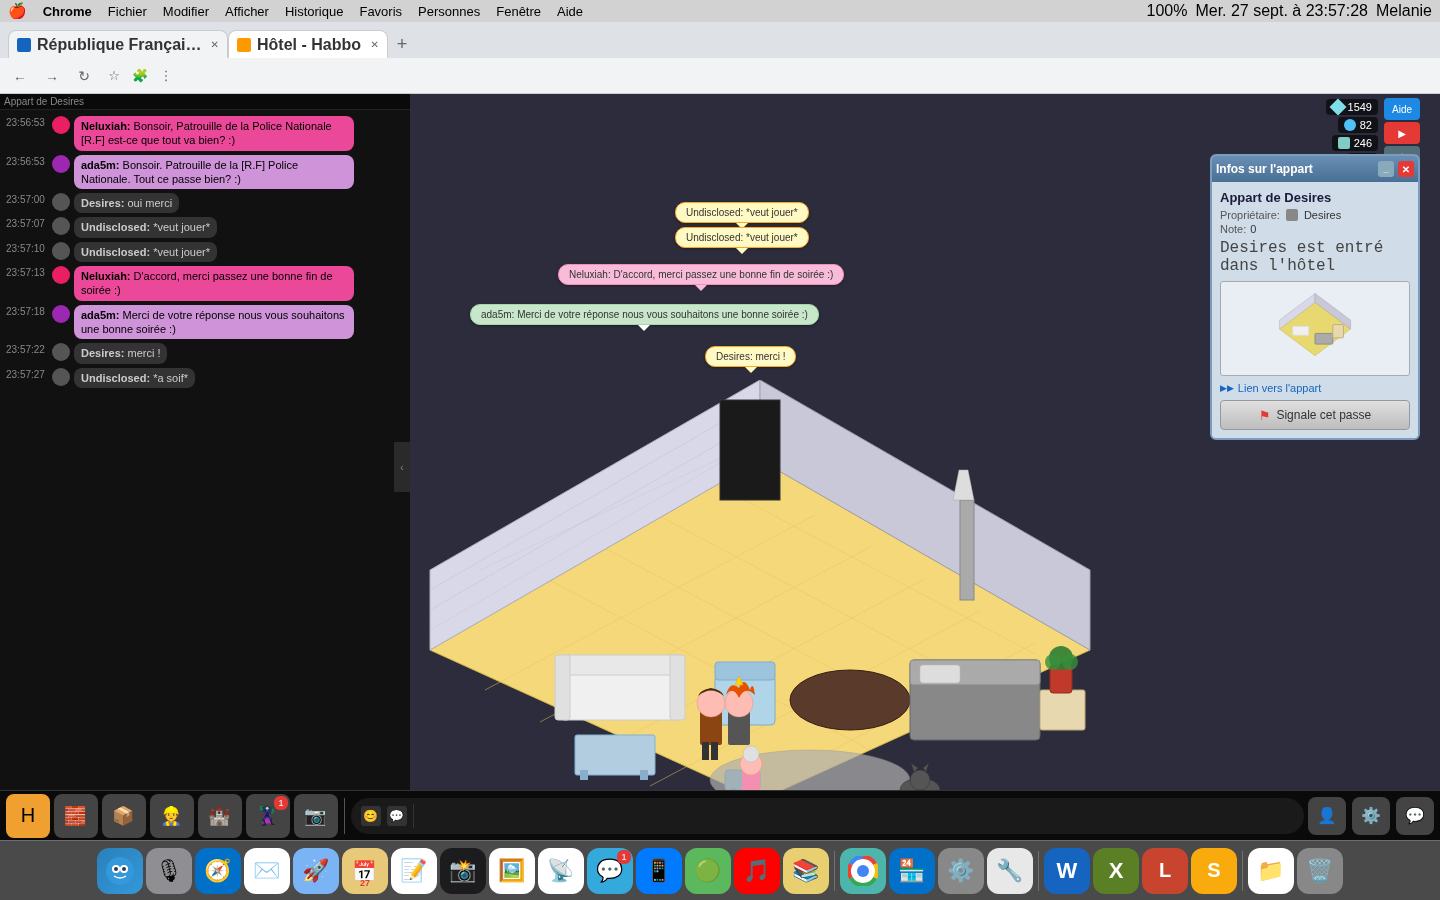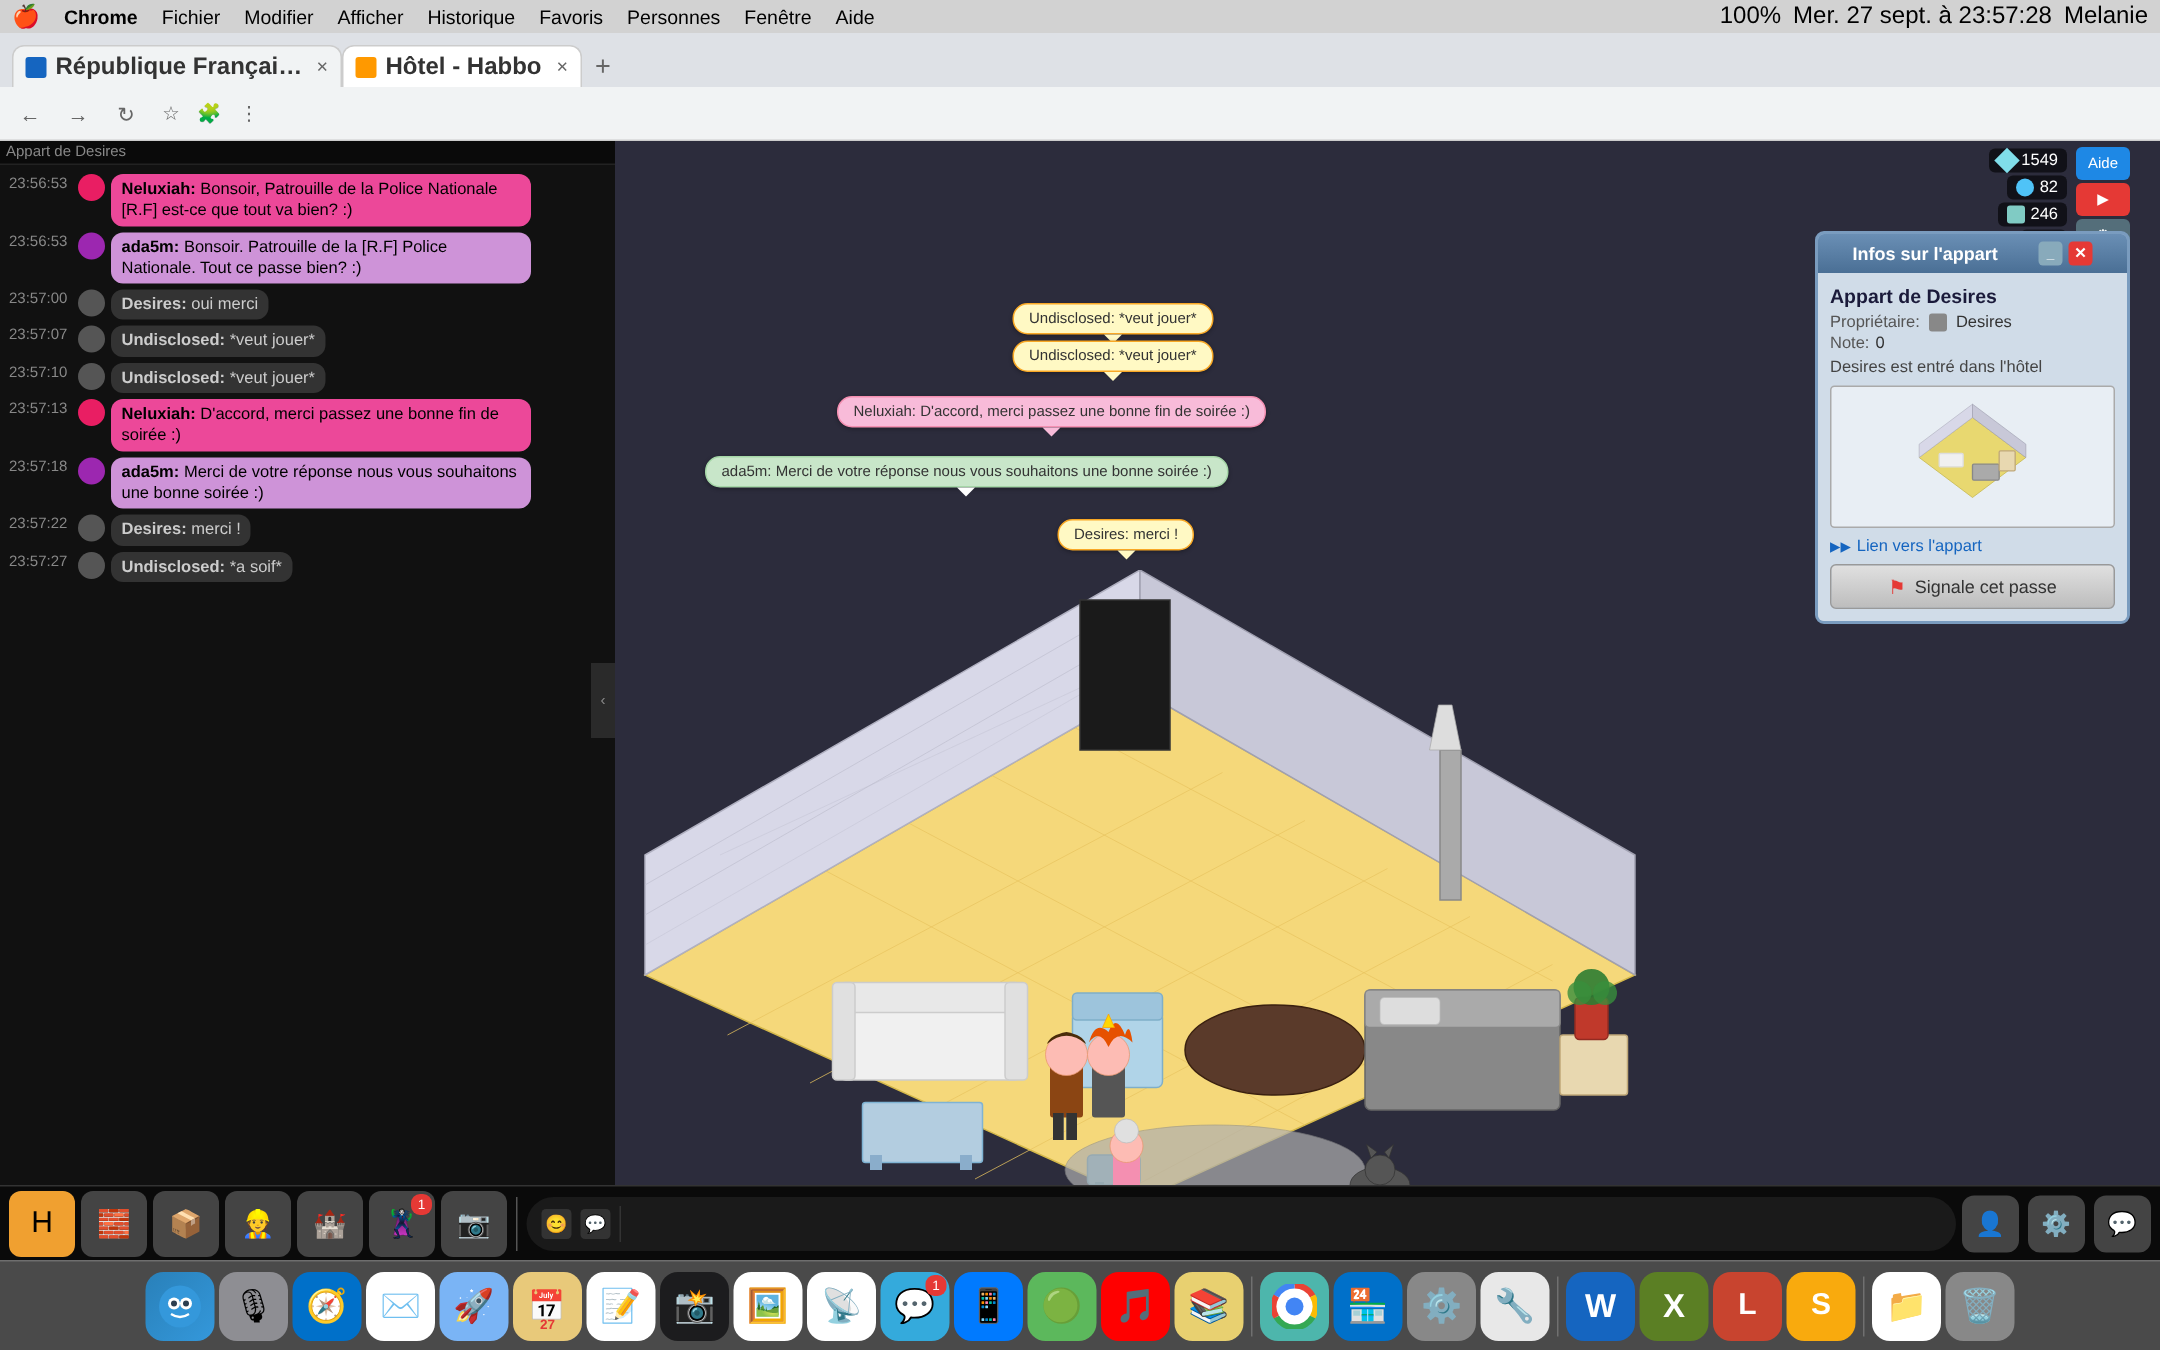--- a/index.html
+++ b/index.html
@@ -116,21 +116,21 @@
     .hud-btn.gray { background: #546e7a; }
 
     
     .info-panel {
       position: absolute; right: 20px; top: 60px; width: 210px;
       background: #b0c4de; border-radius: 6px; border: 2px solid #7a9cbf;
       overflow: hidden; z-index: 50;
     }
     .info-panel-header {
       background: linear-gradient(180deg, #6a8fb5 0%, #4a6f95 100%);
-      padding: 5px 23px; display: flex; align-items: center; justify-content: space-between;
+      padding: 5px 4px; display: flex; align-items: center; justify-content: space-between;
       color: #fff; font-size: 12px; font-weight: 700;
     }
     .info-panel-close {
       width: 16px; height: 16px; background: #e53935; border-radius: 3px;
       display: flex; align-items: center; justify-content: center; font-size: 10px; color: #fff; cursor: pointer;
     }
     .info-panel-body { padding: 8px; background: #d0dce8; }
     .info-panel-title { font-size: 13px; font-weight: 700; color: #1a1a3a; margin-bottom: 4px; }
     .info-panel-row { font-size: 11px; color: #333; margin-bottom: 2px; display: flex; gap: 4px; align-items: center; }
     .info-panel-row span.label { color: #555; }
@@ -455,21 +455,21 @@
         <div class="info-panel-title">Appart de Desires</div>
         <div class="info-panel-row">
           <span class="label">Propriétaire:</span>
           <span style="display:inline-block;width:12px;height:12px;background:#888;border-radius:2px;margin:0 2px;"></span>
           <span>Desires</span>
         </div>
         <div class="info-panel-row">
           <span class="label">Note:</span>
           <span>0</span>
         </div>
-        <div style="font-size:11px;color:#444;margin:4px 0;">Desires est entré dans l'hôtel</div>
+        <div style="font-size:16px;color:#444;margin:4px 0;font-family:Liberation Mono, monospace;">Desires est entré dans l'hôtel</div>
 
         <div class="info-panel-preview">
           <svg viewBox="0 0 100 90" width="90" height="80">
             <polygon points="50,15 90,45 50,75 10,45" fill="#e8d870" stroke="#c0b040" stroke-width="0.5"></polygon>
             <polygon points="10,45 50,15 50,5 10,35" fill="#d8d8e8" stroke="#b0b0c0" stroke-width="0.5"></polygon>
             <polygon points="50,15 90,45 90,35 50,5" fill="#c8c8d8" stroke="#a0a0b0" stroke-width="0.5"></polygon>
 
             <rect x="25" y="42" width="18" height="10" rx="1" fill="#f0f0f0" stroke="#ddd"></rect>
             <rect x="50" y="50" width="20" height="12" rx="1" fill="#aaa" stroke="#888"></rect>
             <rect x="70" y="40" width="12" height="15" rx="1" fill="#e8d8b0" stroke="#c0a878"></rect>

